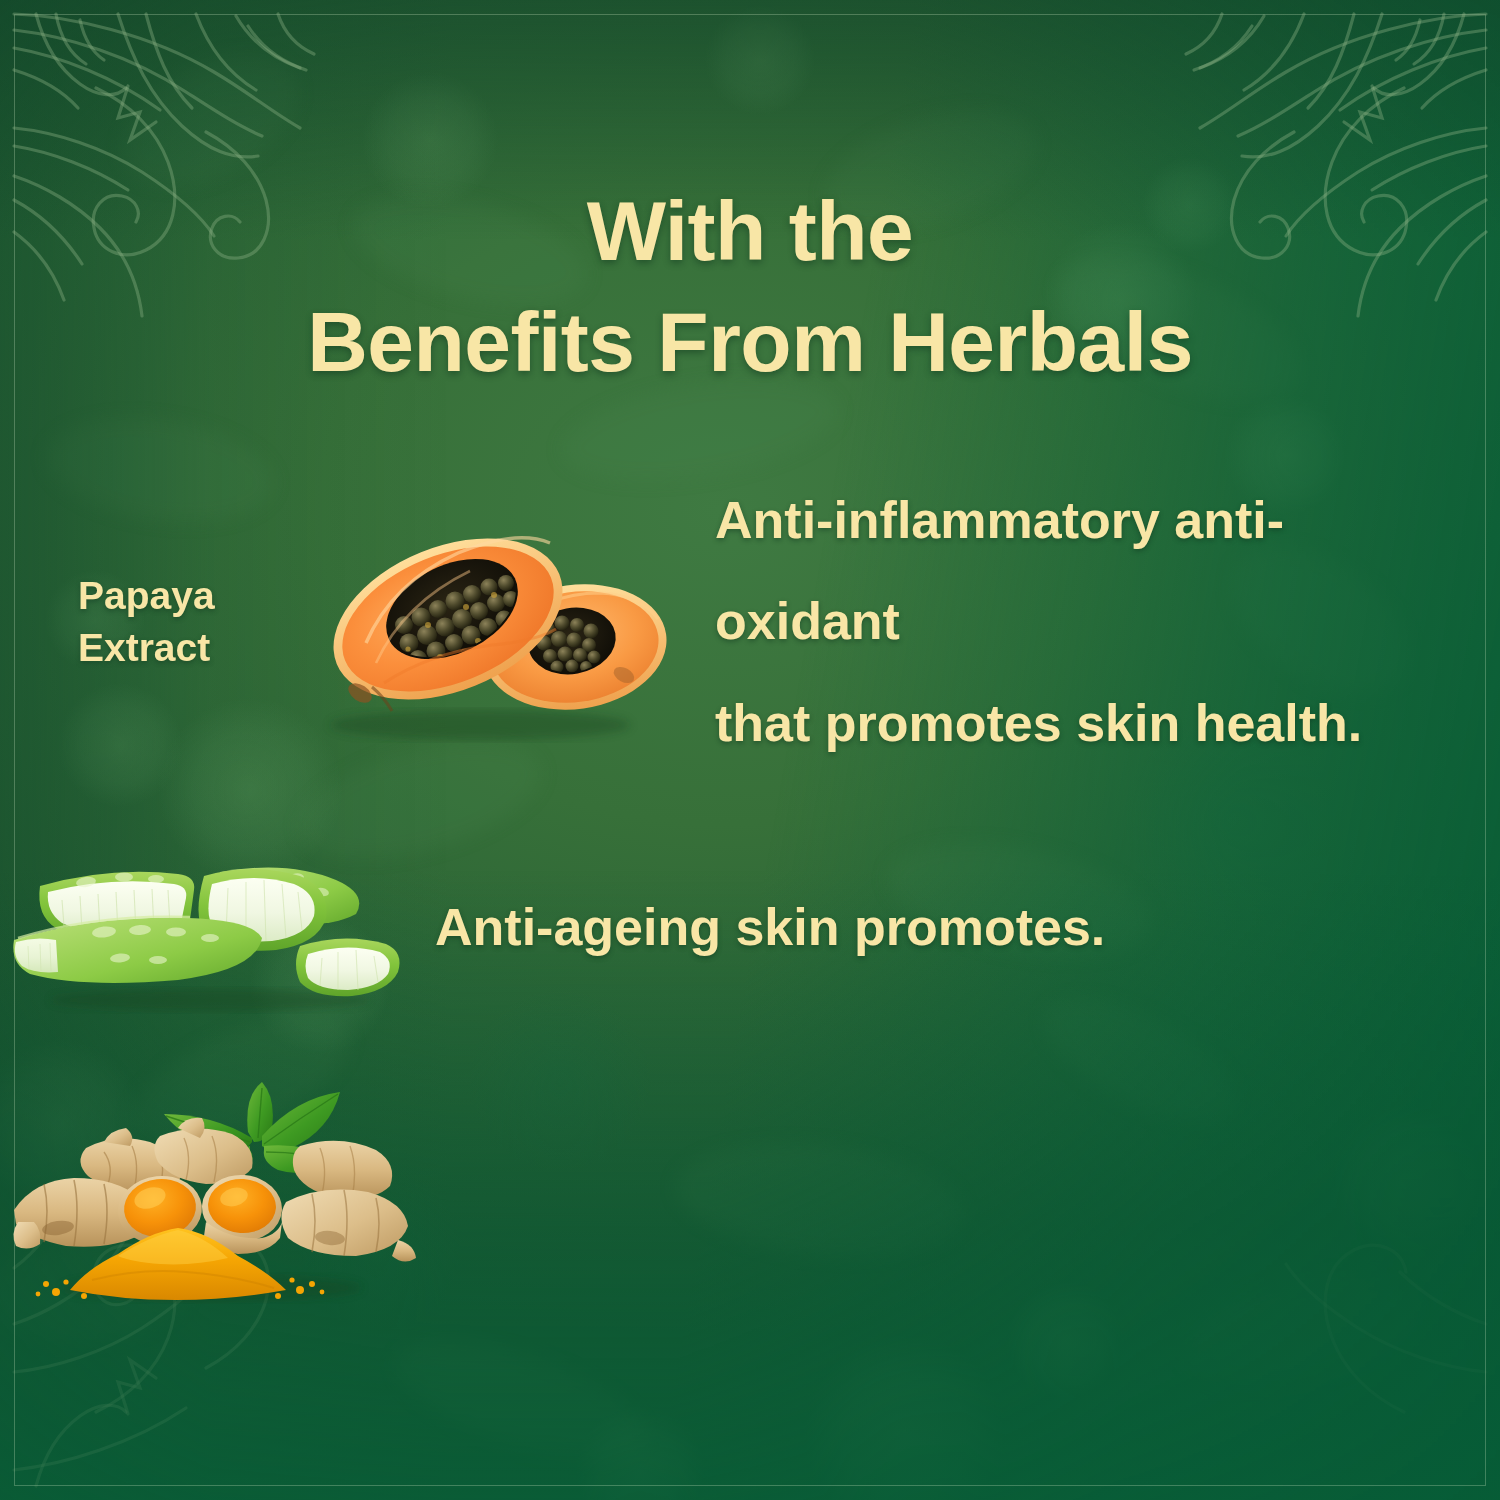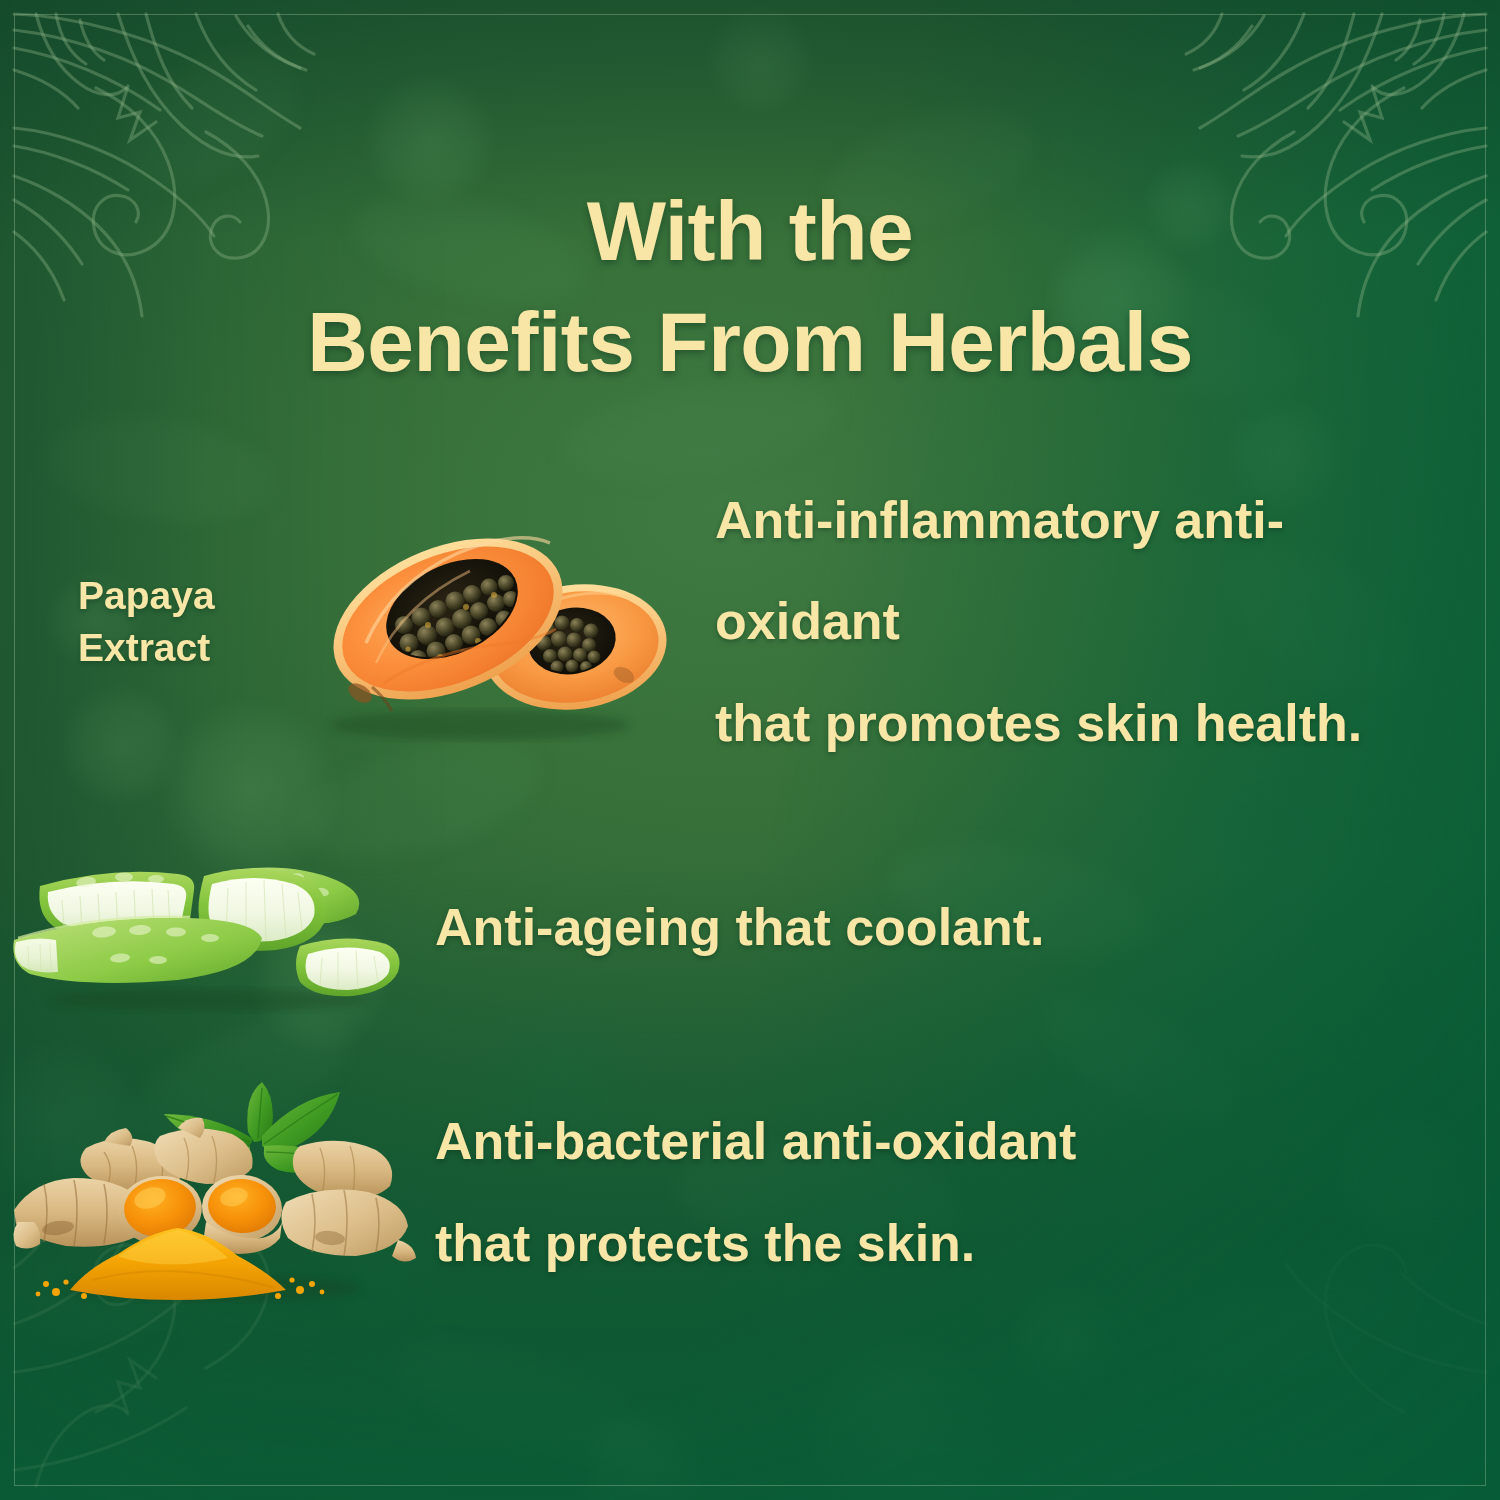--- a/index.html
+++ b/index.html
@@ -474,21 +474,21 @@
           <ellipse cx="140" cy="90" rx="11" ry="5" transform="rotate(-4 140 90)"></ellipse>
           <ellipse cx="176" cy="92" rx="10" ry="4.5"></ellipse>
           <ellipse cx="210" cy="98" rx="9" ry="4"></ellipse>
           <ellipse cx="120" cy="118" rx="10" ry="4.5" transform="rotate(-5 120 118)"></ellipse>
           <ellipse cx="158" cy="120" rx="9" ry="4"></ellipse>
         </g>
         <path d="M18 98 Q 96 74, 190 77" fill="none" stroke="#D6EDA2" stroke-width="2.4" opacity="0.7"></path>
       </svg>
     </div>
 
-    <div class="ing-desc">Anti-ageing that coolant.</div>
+    <div class="ing-desc">Anti-ageing skin promotes.</div>
   </div>
 
   <div class="row row-turmeric">
 
     <div class="ing-art">
       <svg class="art-svg" viewBox="0 0 420 225" preserveAspectRatio="xMidYMid meet">
         <defs>
           <linearGradient id="tRoot" x1="0" y1="0" x2="0" y2="1">
             <stop offset="0%" stop-color="#EBD3A6"></stop>
             <stop offset="50%" stop-color="#D9B881"></stop>
@@ -606,17 +606,15 @@
               <circle cx="312" cy="204" r="3"></circle>
             <circle cx="292" cy="200" r="2.6"></circle>
               <circle cx="322" cy="212" r="2.4"></circle>
             <circle cx="84" cy="216" r="3"></circle>
               <circle cx="278" cy="216" r="3"></circle>
           </g>
         </g>
       </svg>
     </div>
 
-    <div class="ing-desc">Anti-bacterial anti-oxidant
-that protects the skin.</div>
   </div>
 
 </div>
 
 </body></html>

